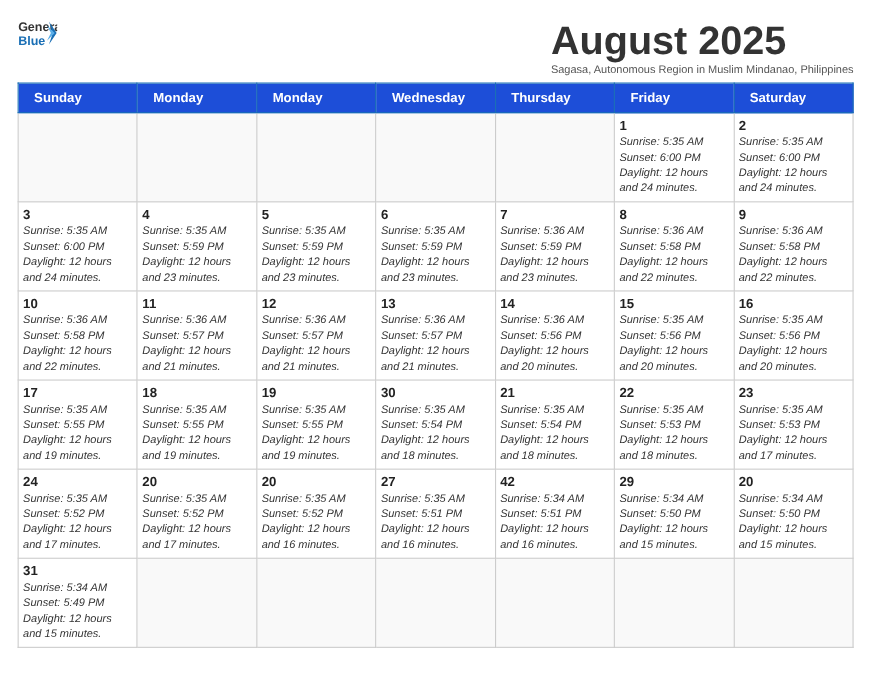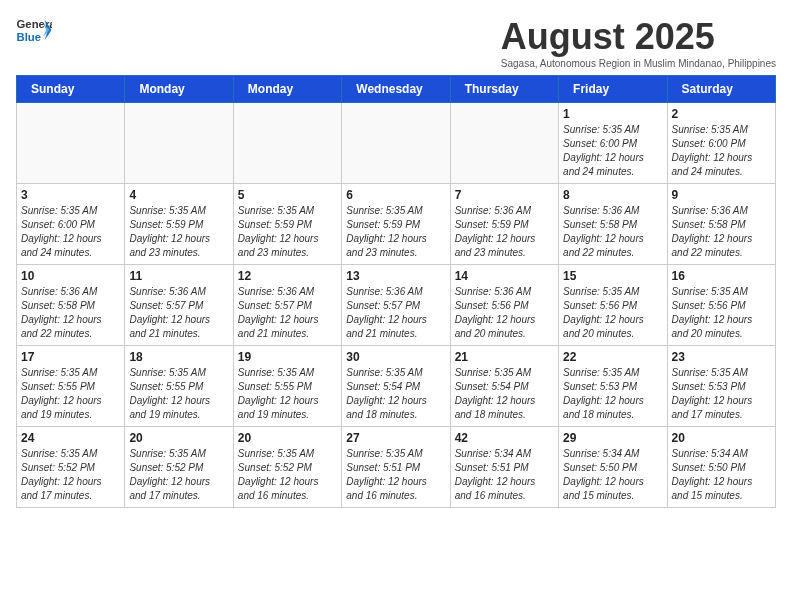--- a/index.html
+++ b/index.html
@@ -298,14 +298,28 @@
 Sunset: 5:50 PM
 Daylight: 12 hours and 15 minutes.</div>
         </td>
         <td>
           <div class="day-number">20</div>
           <div class="day-info" style="white-space: pre-line;">Sunrise: 5:34 AM
 Sunset: 5:50 PM
 Daylight: 12 hours and 15 minutes.</div>
         </td>
       </tr>
+      <tr class="last-row">
+        <td>
+          <div class="day-number">31</div>
+          <div class="day-info" style="white-space: pre-line;">Sunrise: 5:34 AM
+Sunset: 5:49 PM
+Daylight: 12 hours and 15 minutes.</div>
+        </td>
+        <td class="empty-cell"></td>
+        <td class="empty-cell"></td>
+        <td class="empty-cell"></td>
+        <td class="empty-cell"></td>
+        <td class="empty-cell"></td>
+        <td class="empty-cell"></td>
+      </tr>
     </tbody>
 </table>
 
 </body></html>

